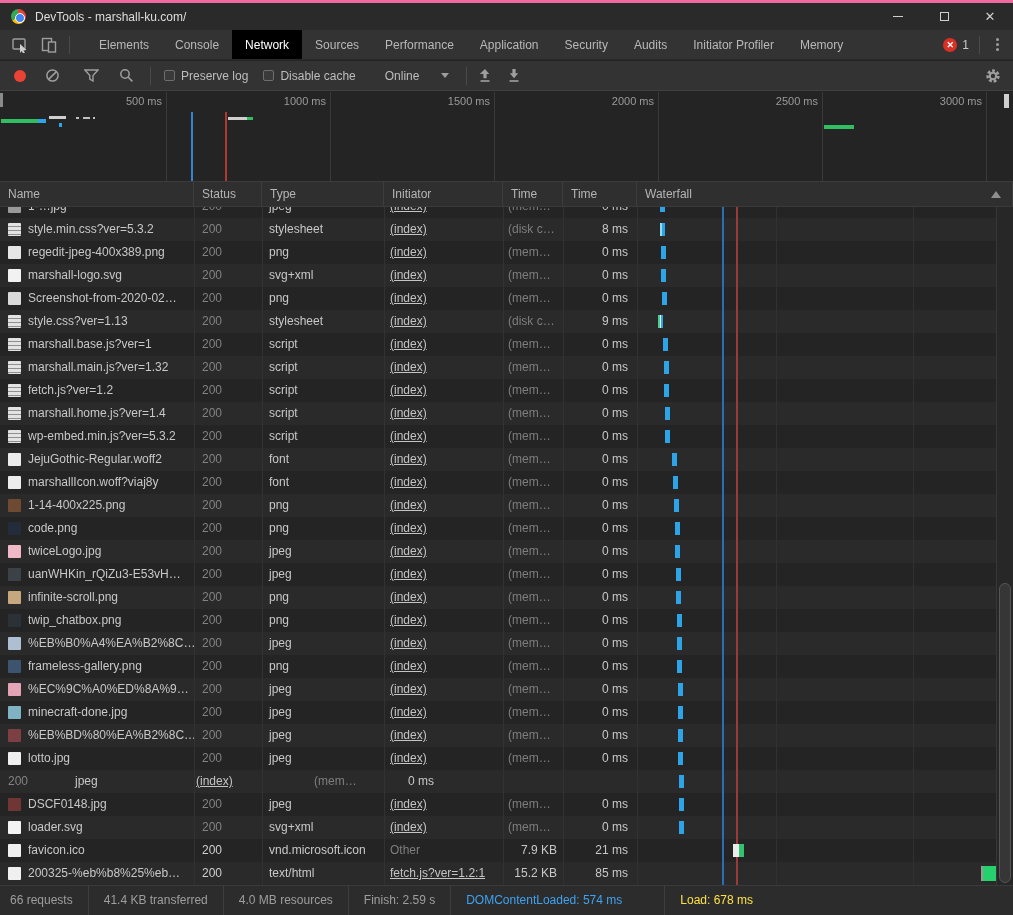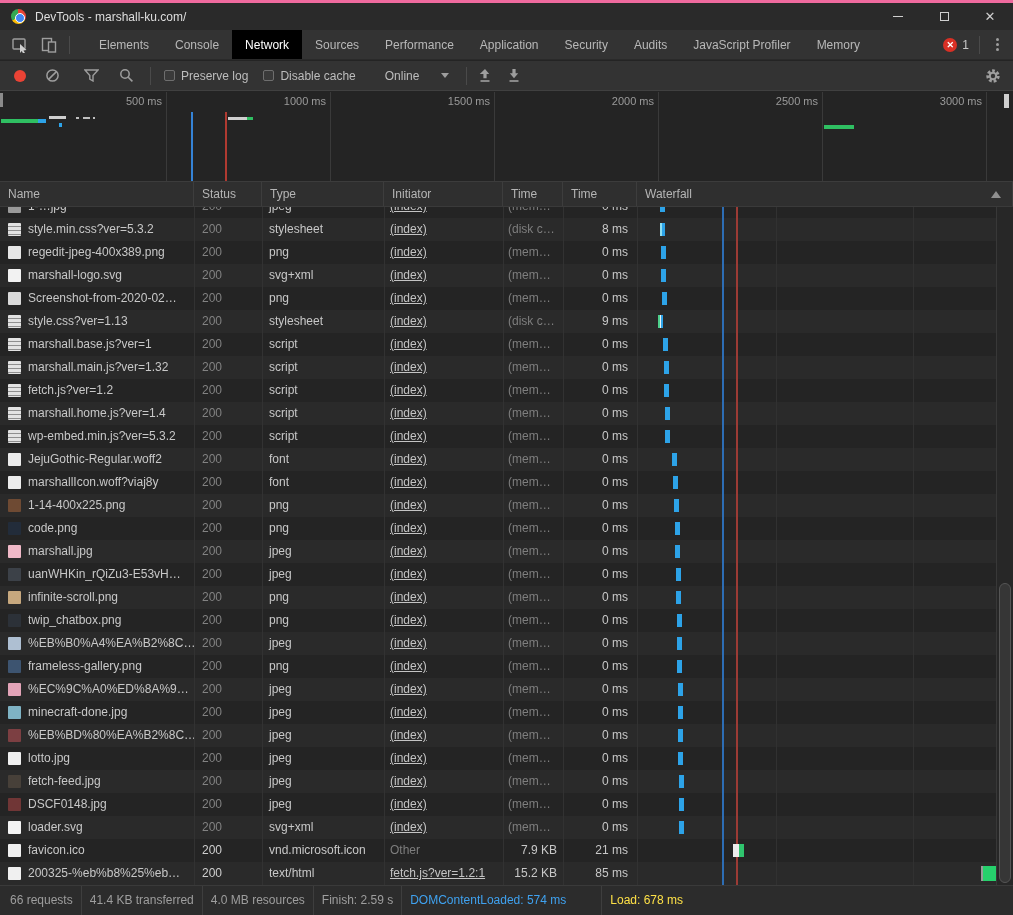--- a/index.html
+++ b/index.html
@@ -100,21 +100,21 @@
 
   .scrolltrack{position:absolute;left:996px;top:0;width:17px;height:678px;background:#272727;
                border-left:1px solid #383838;}
   .scrollthumb{position:absolute;left:2px;top:376px;width:12px;height:300px;background:#363636;
                border:1px solid #555;border-radius:6px;}
   .ov-sliver{position:absolute;left:1004px;top:2px;width:5px;height:14px;background:#cfcfcf;}
 
   
   #footer{position:absolute;left:0;top:885px;width:1013px;height:30px;background:#2c2c2c;
           border-top:1px solid #3a3a3a;display:flex;align-items:center;color:#9e9e9e;}
-  .fitem{padding:0 8px;border-left:1px solid #3e3e3e;line-height:29px;white-space:nowrap;}
+  .fitem{padding:0 15px;border-left:1px solid #3e3e3e;line-height:29px;white-space:nowrap;}
   .fitem:first-child{border-left:none;padding-left:10px;}
 
   svg{display:block;}
 </style>
 </head>
 <body>
 
 <div id="win">
   <div class="topline"></div>
 
@@ -150,21 +150,21 @@
     </div>
     <div id="tabs">
         <div class="tab">Elements</div>
         <div class="tab">Console</div>
         <div class="tab active">Network</div>
         <div class="tab">Sources</div>
         <div class="tab">Performance</div>
         <div class="tab">Application</div>
         <div class="tab">Security</div>
         <div class="tab">Audits</div>
-        <div class="tab">JavaScript Profiler</div>
+        <div class="tab">Initiator Profiler</div>
         <div class="tab">Memory</div>
       </div>
     <div class="tab-right">
       <span class="errbadge">
         <span class="errcirc">✕</span>
         <span>1</span>
       </span>
       <span class="vdiv"></span>
       <span class="kebab">
           <i></i>
@@ -454,21 +454,21 @@
           <div class="cell c-type">png</div>
           <div class="cell c-init"><span class="initlink">(index)</span></div>
           <div class="cell c-size dim">(mem…</div>
           <div class="cell c-time">0 ms</div>
         </div>
       </div>
       <div class="row odd">
         <div class="cellline">
           <div class="cell c-name">
             <div class="ficon " style="background: rgb(240, 185, 200);"></div>
-            <div class="nm">marshall.jpg</div>
+            <div class="nm">twiceLogo.jpg</div>
           </div>
           <div class="cell c-status">200</div>
           <div class="cell c-type">jpeg</div>
           <div class="cell c-init"><span class="initlink">(index)</span></div>
           <div class="cell c-size dim">(mem…</div>
           <div class="cell c-time">0 ms</div>
         </div>
       </div>
       <div class="row even">
         <div class="cellline">
@@ -582,24 +582,20 @@
           </div>
           <div class="cell c-status">200</div>
           <div class="cell c-type">jpeg</div>
           <div class="cell c-init"><span class="initlink">(index)</span></div>
           <div class="cell c-size dim">(mem…</div>
           <div class="cell c-time">0 ms</div>
         </div>
       </div>
       <div class="row odd">
         <div class="cellline">
-          <div class="cell c-name">
-            <div class="ficon " style="background: rgb(71, 64, 57);"></div>
-            <div class="nm">fetch-feed.jpg</div>
-          </div>
           <div class="cell c-status">200</div>
           <div class="cell c-type">jpeg</div>
           <div class="cell c-init"><span class="initlink">(index)</span></div>
           <div class="cell c-size dim">(mem…</div>
           <div class="cell c-time">0 ms</div>
         </div>
       </div>
       <div class="row even">
         <div class="cellline">
           <div class="cell c-name">

